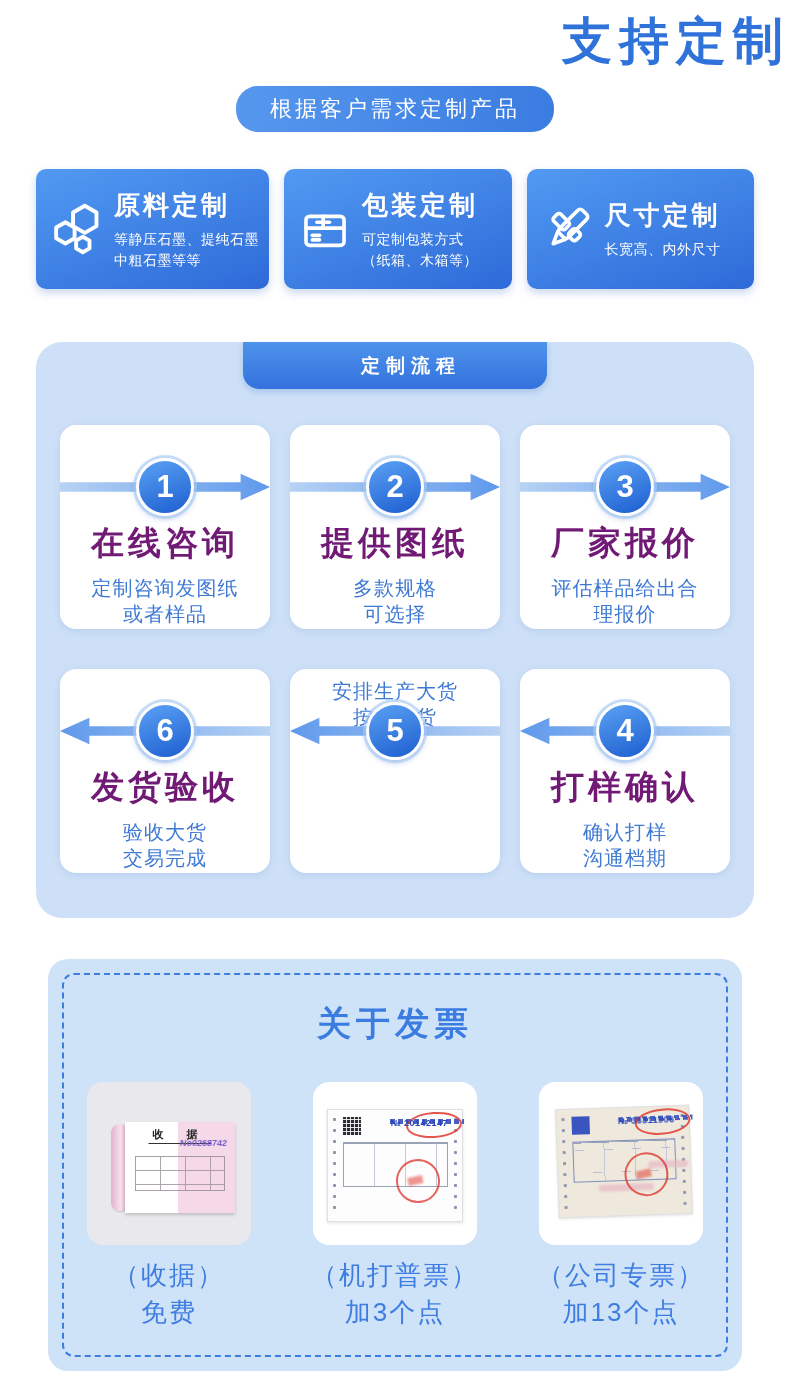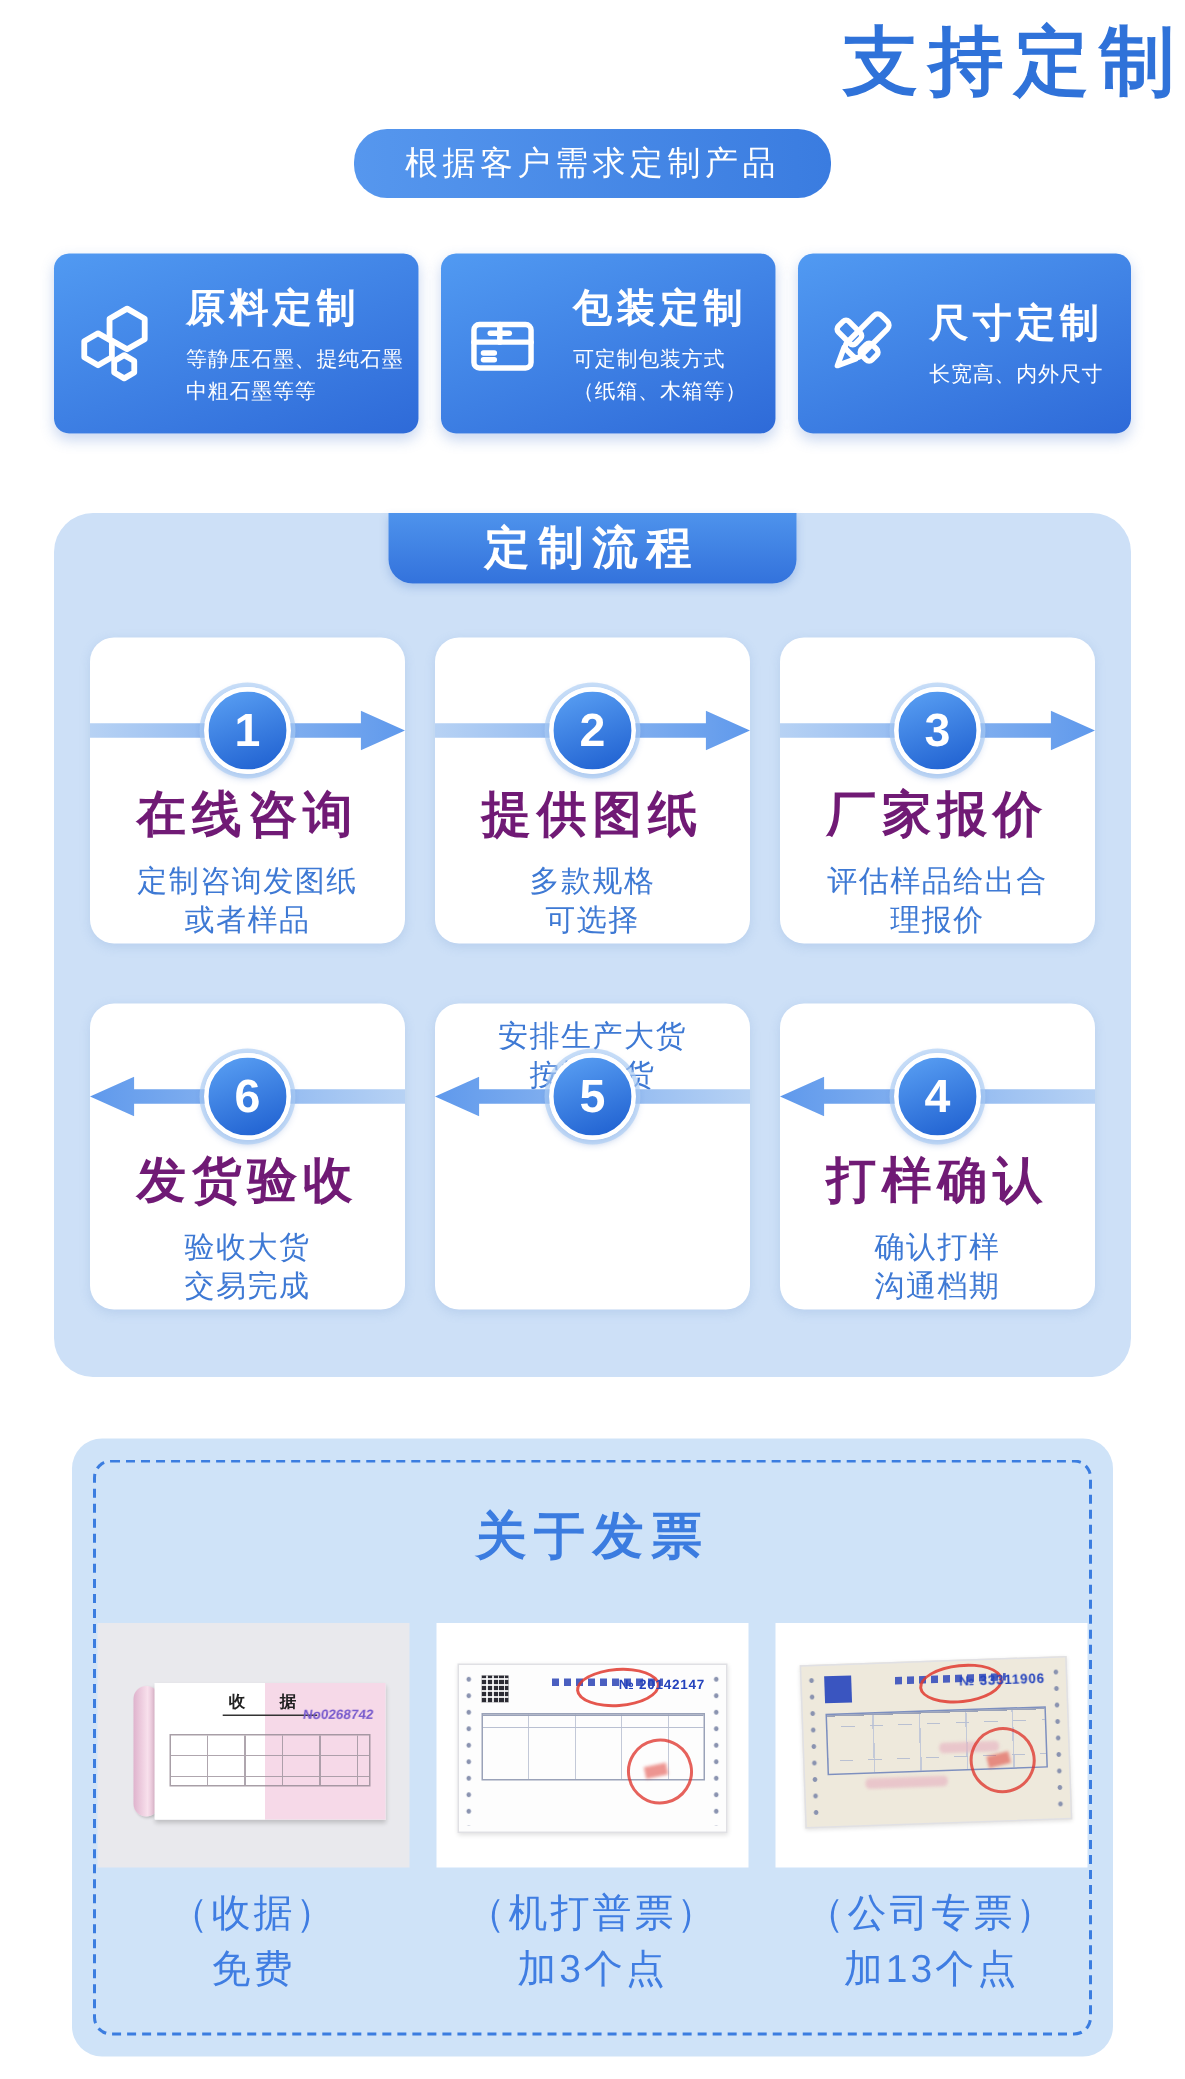--- a/index.html
+++ b/index.html
@@ -20,34 +20,35 @@
   }
   
   .features{display:flex;gap:15px;margin:37px 36px 0;}
   .fcard{
     flex:1;height:120px;border-radius:10px;color:#fff;
     background:linear-gradient(160deg,#519af2 0%,#2e6ad8 100%);
     box-shadow:0 4px 9px rgba(60,110,200,.28);
     display:flex;align-items:center;padding:0 10px;box-sizing:border-box;
   }
   .fcard .icn{width:62px;flex:0 0 62px;display:flex;justify-content:center;}
-  .fcard .txt{margin-left:16px;min-width:0;}
+  .fcard .txt{margin-left:6px;min-width:0;}
   .fcard h3{margin:0 0 6px;font-size:26px;font-weight:bold;letter-spacing:3px;}
   .fcard p{margin:0;font-size:14px;line-height:1.5;letter-spacing:.5px;white-space:nowrap;}
   
   .process{
     margin:53px 36px 0;background:#cde0f7;border-radius:26px;
     position:relative;padding-bottom:45px;
   }
   .process-tab{
     width:272px;height:47px;margin:0 auto;color:#fff;
     background:linear-gradient(180deg,#4e93ec,#3372dc);
     border-radius:0 0 16px 16px;display:flex;align-items:center;justify-content:center;
-    font-size:30px;font-weight:bold;letter-spacing:6px;
+    font-size:19px;font-weight:bold;letter-spacing:6px;
     box-shadow:0 3px 6px rgba(60,110,200,.25);
+    padding-left:32px;
   }
   .steps-row{display:flex;gap:20px;padding:0 24px;}
   .steps-row.r1{margin-top:36px;}
   .steps-row.r2{margin-top:40px;}
   .step{
     flex:1;background:#fff;border-radius:16px;height:204px;position:relative;
     box-shadow:0 2px 7px rgba(100,140,200,.20);overflow:hidden;
   }
   .band{
     position:absolute;top:47px;left:0;right:0;height:30px;
@@ -83,21 +84,21 @@
   .invoice-inner{
     height:100%;box-sizing:border-box;border:2px dashed #3b7de0;border-radius:12px;
     padding-top:26px;
   }
   .invoice h2{
     margin:0;text-align:center;color:#3b7ce0;
     font-size:34px;font-weight:bold;letter-spacing:5px;
   }
   .photos{display:flex;gap:18px;justify-content:center;margin-top:35px;}
   .inv-col{width:208px;display:flex;flex-direction:column;align-items:center;}
-  .photo{width:208px;height:163px;position:relative;overflow:hidden;background:#fff;}
+  .photo{width:164px;height:163px;position:relative;overflow:hidden;background:#fff;border-radius:16px;}
   .caption{
     margin-top:12px;text-align:center;color:#3f7de2;
     font-size:26px;line-height:1.42;letter-spacing:2px;
   }
   
   .p-receipt{background:#e9e9ed;}
   .rb-roll{
     position:absolute;left:24px;top:42px;width:17px;bottom:34px;border-radius:9px;
     background:linear-gradient(90deg,#dfb3cd,#f8e0ec 55%,#d6a6c2);
     box-shadow:1px 1px 2px rgba(0,0,0,.2);

